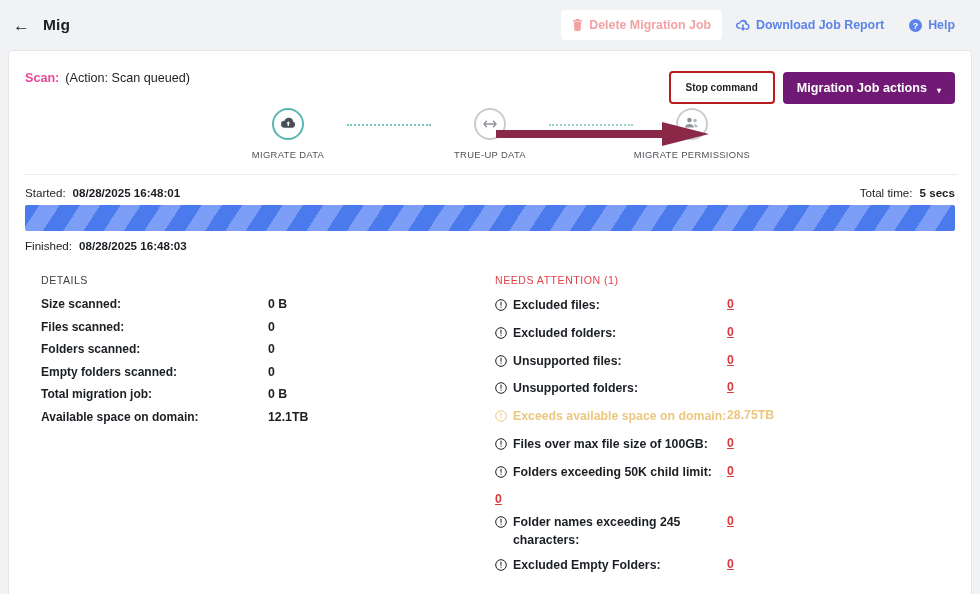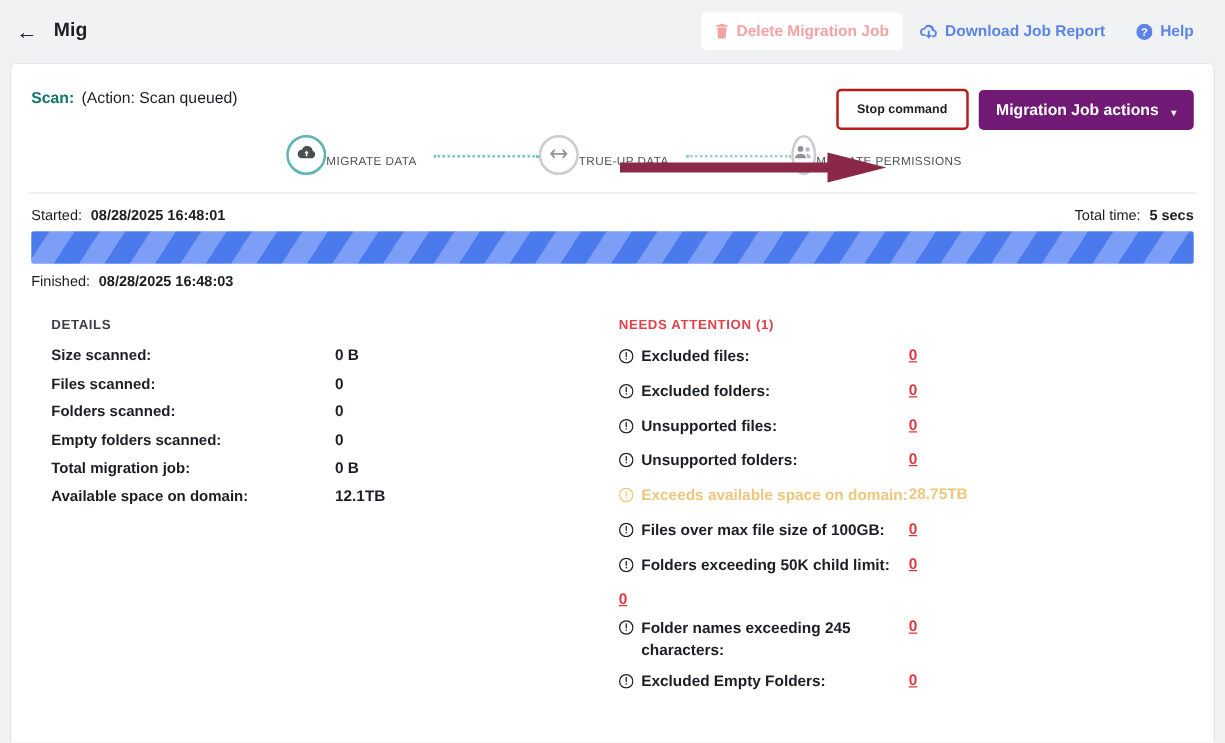--- a/index.html
+++ b/index.html
@@ -50,21 +50,21 @@
     border-radius: 5px 5px 0 0;
     height: 544px;
     overflow: hidden;
   }
 
   
   .scan-row {
     display: flex; align-items: flex-start;
     padding: 20px 16px 0 16px;
   }
-  .scan-label { font-size: 12.6px; font-weight: bold; color: #0f766e; }
+  .scan-label { font-size: 12.6px; font-weight: bold; color: #ec4899; }
   .scan-action { font-size: 12.6px; color: #1b1f23; margin-left: 6px; }
   .scan-btns { margin-left: auto; display: flex; align-items: center; gap: 8px; }
   .btn-outline {
     font-size: 10px; font-weight: bold; color: #1b1f23;
     background: #fff; border: 2px solid #b91c1c;
     border-radius: 4px; padding: 9px 15px; cursor: pointer;
     white-space: nowrap;
   }
   .btn-primary-disabled {
     font-size: 12.6px; font-weight: bold; color: #ffffff;
@@ -75,21 +75,21 @@
   .caret { font-size: 8px; line-height: 1; }
 
   
   .annot-arrow { position: absolute; left: 487px; top: 70px; }
 
   
   .stepper {
     display: flex; align-items: flex-start; justify-content: center;
     margin-top: 4px; padding-bottom: 14px;
   }
-  .step { display: flex; flex-direction: row; align-items: center; width: 118px; }
+  .step { display: flex; flex-direction: column; align-items: center; width: 118px; }
   .step-circle {
     width: 32px; height: 32px; border-radius: 50%;
     border: 2px solid #c9cdd1; background: #fff;
     display: flex; align-items: center; justify-content: center;
   }
   .step.active .step-circle { border-color: #5cb5b0; }
   .step-label {
     margin-top: 9px; font-size: 9.4px; letter-spacing: .35px;
     color: #4e5257; white-space: nowrap;
   }
@@ -116,21 +116,21 @@
         #7d9ef6 17px, #7d9ef6 34px);
   }
   .finished-line { margin-top: 8px; }
 
   
   .columns { display: flex; padding: 22px 16px 0 16px; }
   .col-left { width: 470px; padding-left: 16px; }
   .col-right { flex: 1; }
 
   .sect-head {
-    font-size: 10.6px; font-weight: bold; letter-spacing: .5px;
+    font-size: 10.6px; font-weight: normal; letter-spacing: .5px;
     color: #3c4044; margin-bottom: 11px;
   }
   .sect-head.attention { color: #e0414a; }
 
   .dl-row { display: flex; align-items: baseline; margin-bottom: 8.5px; }
   .dl-key { font-size: 12px; font-weight: bold; color: #1b1f23; width: 227px; }
   .dl-val { font-size: 12.3px; font-weight: bold; color: #1b1f23; }
 
   .at-row { display: flex; align-items: flex-start; margin-bottom: 8px; }
   .at-key {

